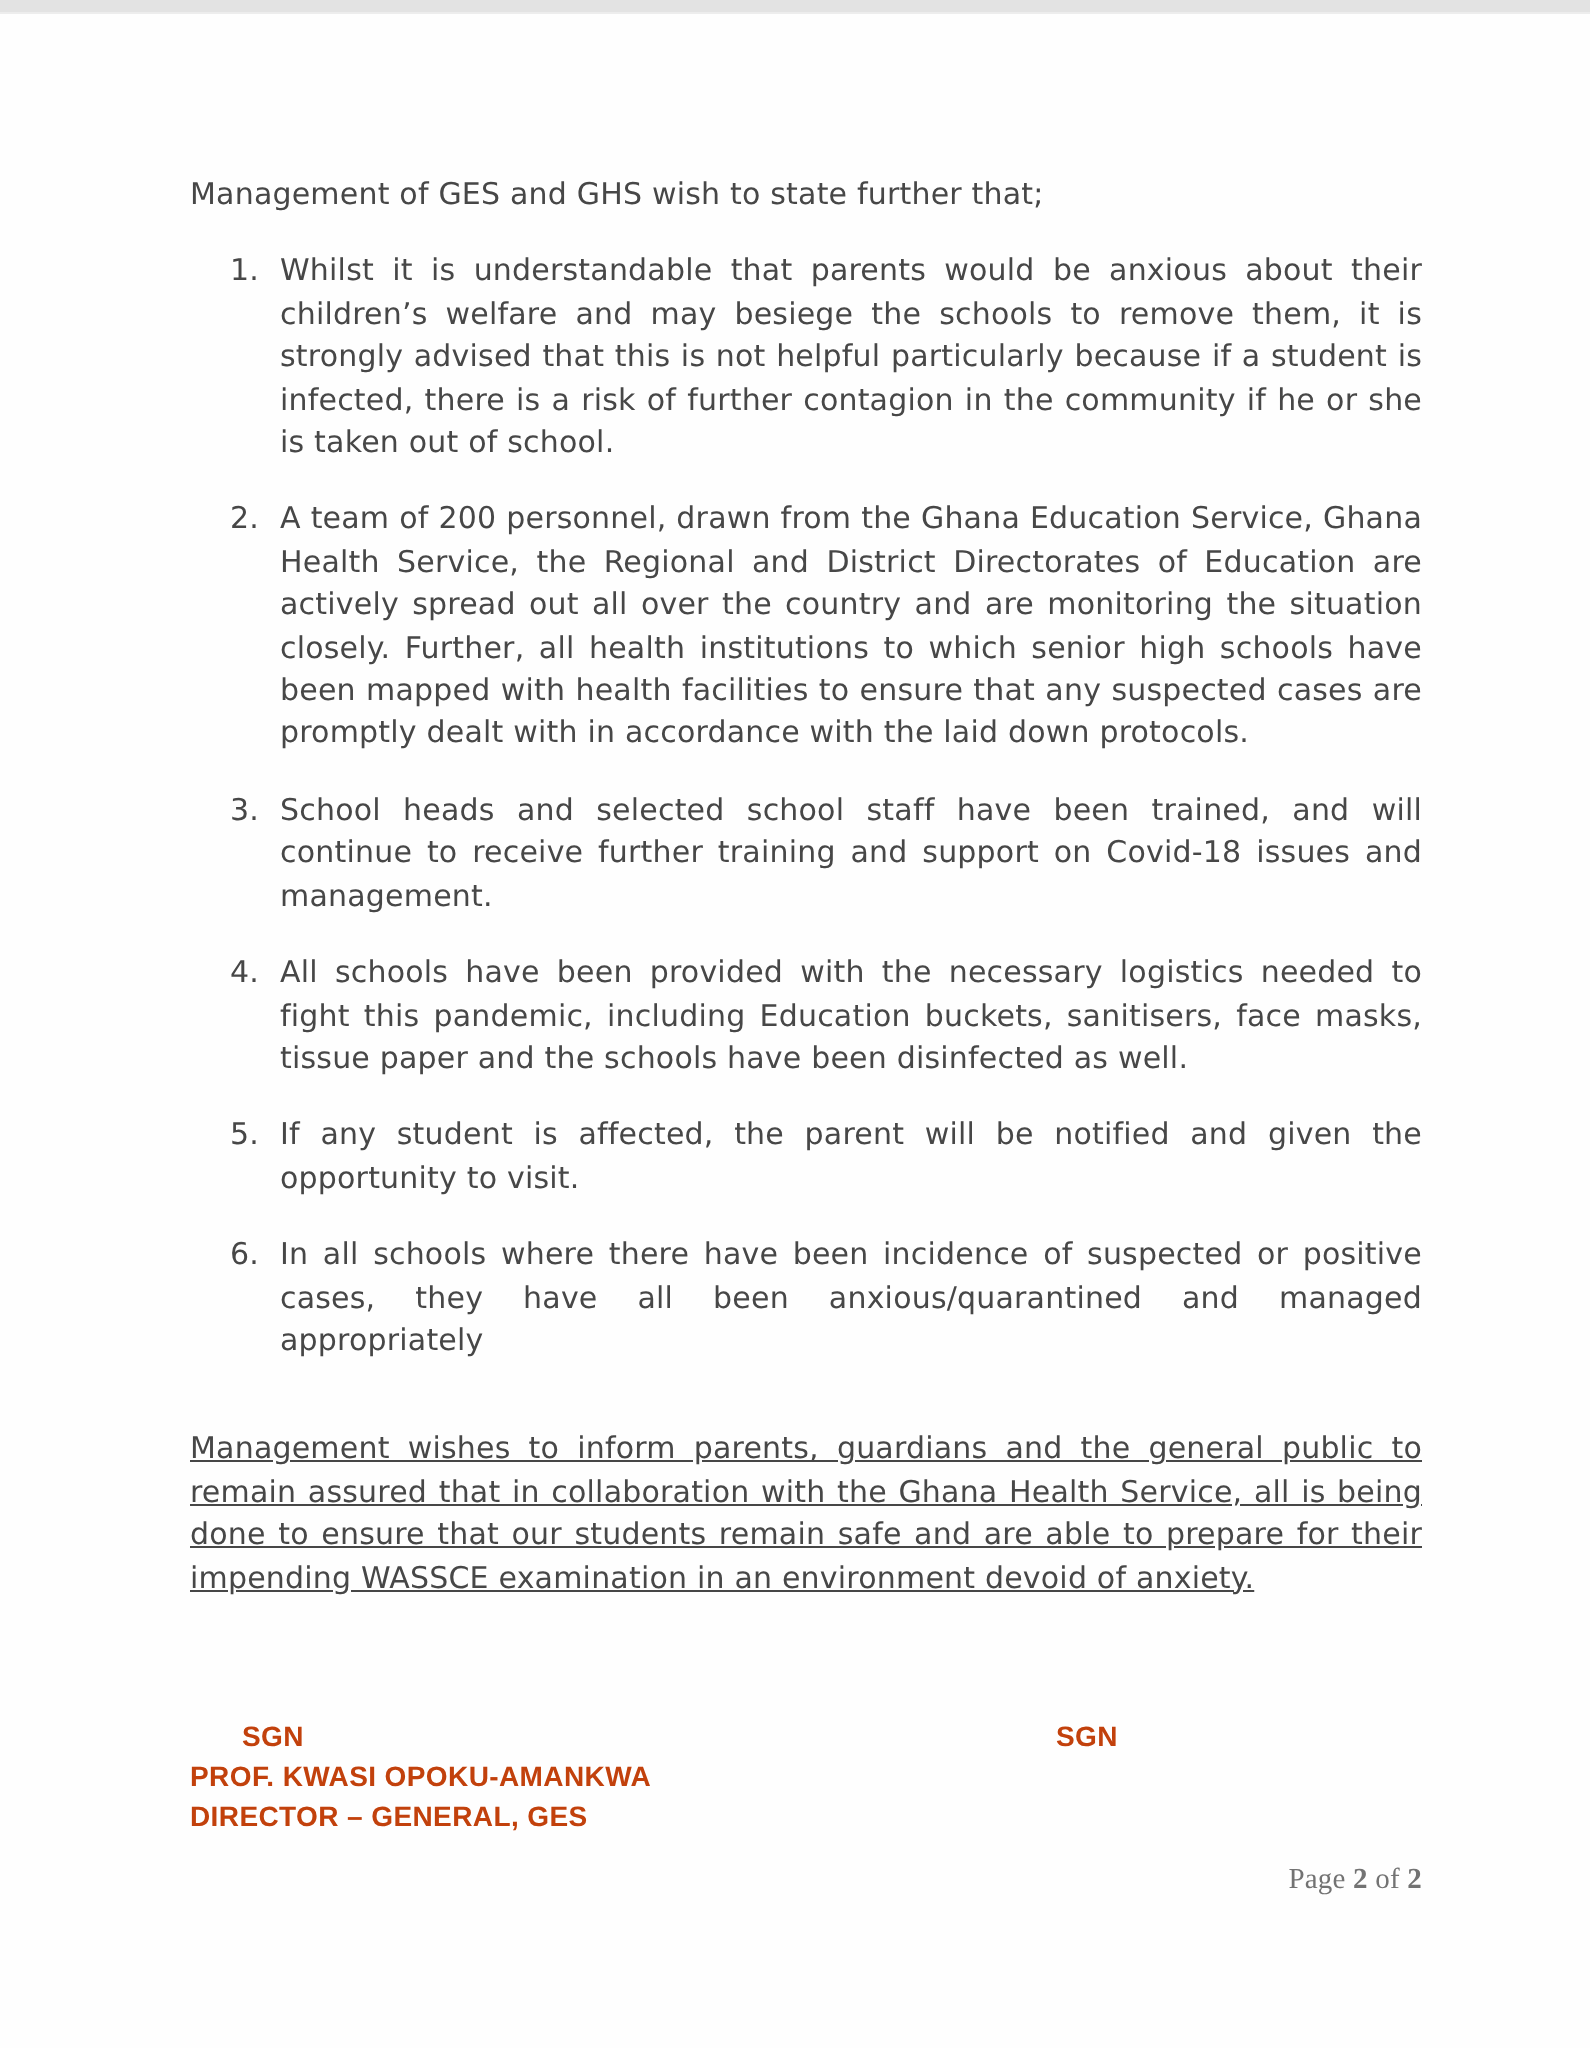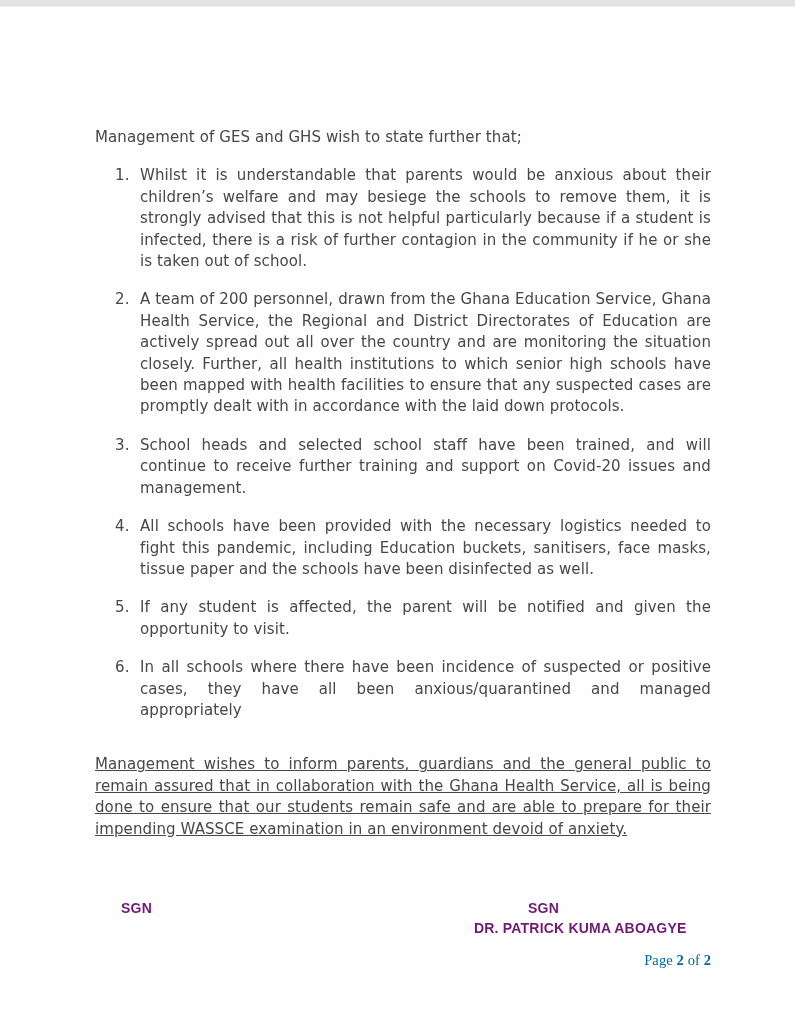--- a/index.html
+++ b/index.html
@@ -19,21 +19,20 @@
     background: #e3e3e3;
     border-bottom: 1px solid #ededed;
   }
   .content {
     padding: 80px 84px 0 95px;
     font-family: "DejaVu Sans", sans-serif;
     font-size: 15px;
     line-height: 21.4px;
     color: #474747;
     letter-spacing: 0.1px;
-    margin-top: 40px;
   }
   .intro {
     margin: 0 0 17px 0;
     text-align: justify;
   }
   .list {
     margin: 0;
     padding: 0;
     list-style: none;
   }
@@ -55,34 +54,34 @@
     text-align: justify;
     text-decoration: underline;
   }
   .sig-row {
     display: flex;
     margin-top: 58px;
     font-family: "Liberation Sans", sans-serif;
     font-weight: bold;
     font-size: 14px;
     line-height: 20px;
-    color: #701a75;
+    color: #c2410c;
     letter-spacing: 0.2px;
   }
   .sig-left { width: 379px; flex: none; }
   .sig-right { flex: 1; }
   .sgn-left { padding-left: 26px; }
   .sgn-right { padding-left: 54px; }
   .footer {
     margin-top: 13px;
     text-align: right;
     font-family: "Liberation Serif", serif;
     font-size: 14.5px;
     line-height: 19px;
-    color: #0369a1;
+    color: #737373;
   }
   .footer b { font-weight: bold; }
 </style>
 </head>
 <body>
 
 <div class="page">
   <div class="edge-bar"></div>
 
   <div class="content">
@@ -93,45 +92,46 @@
       <li class="list-item">
         <span class="num">1.</span>
         <span class="txt">Whilst it is understandable that parents would be anxious about their children’s welfare and may besiege the schools to remove them, it is strongly advised that this is not helpful particularly because if a student is infected, there is a risk of further contagion in the community if he or she is taken out of school.</span>
       </li>
       <li class="list-item">
         <span class="num">2.</span>
         <span class="txt">A team of 200 personnel, drawn from the Ghana Education Service, Ghana Health Service, the Regional and District Directorates of Education are actively spread out all over the country and are monitoring the situation closely. Further, all health institutions to which senior high schools have been mapped with health facilities to ensure that any suspected cases are promptly dealt with in accordance with the laid down protocols.</span>
       </li>
       <li class="list-item">
         <span class="num">3.</span>
-        <span class="txt">School heads and selected school staff have been trained, and will continue to receive further training and support on Covid-20 issues and management.</span>
+        <span class="txt">School heads and selected school staff have been trained, and will continue to receive further training and support on Covid-18 issues and management.</span>
       </li>
       <li class="list-item">
         <span class="num">4.</span>
         <span class="txt">All schools have been provided with the necessary logistics needed to fight this pandemic, including Education buckets, sanitisers, face masks, tissue paper and the schools have been disinfected as well.</span>
       </li>
       <li class="list-item">
         <span class="num">5.</span>
         <span class="txt">If any student is affected, the parent will be notified and given the opportunity to visit.</span>
       </li>
       <li class="list-item">
         <span class="num">6.</span>
         <span class="txt">In all schools where there have been incidence of suspected or positive cases, they have all been anxious/quarantined and managed appropriately</span>
       </li>
     </ol>
 
     <p class="closing">Management wishes to inform parents, guardians and the general public to remain assured that in collaboration with the Ghana Health Service, all is being done to ensure that our students remain safe and are able to prepare for their impending WASSCE examination in an environment devoid of anxiety.</p>
 
     <div class="sig-row">
       <div class="sig-left">
         <div class="sgn-left">SGN</div>
+        <div>PROF. KWASI OPOKU-AMANKWA</div>
+        <div>DIRECTOR – GENERAL, GES</div>
       </div>
       <div class="sig-right">
         <div class="sgn-right">SGN</div>
-        <div>DR. PATRICK KUMA ABOAGYE</div>
       </div>
     </div>
 
     <div class="footer">
       <span>Page</span>
       <b>2</b>
       <span>of</span>
       <b>2</b>
     </div>
 

